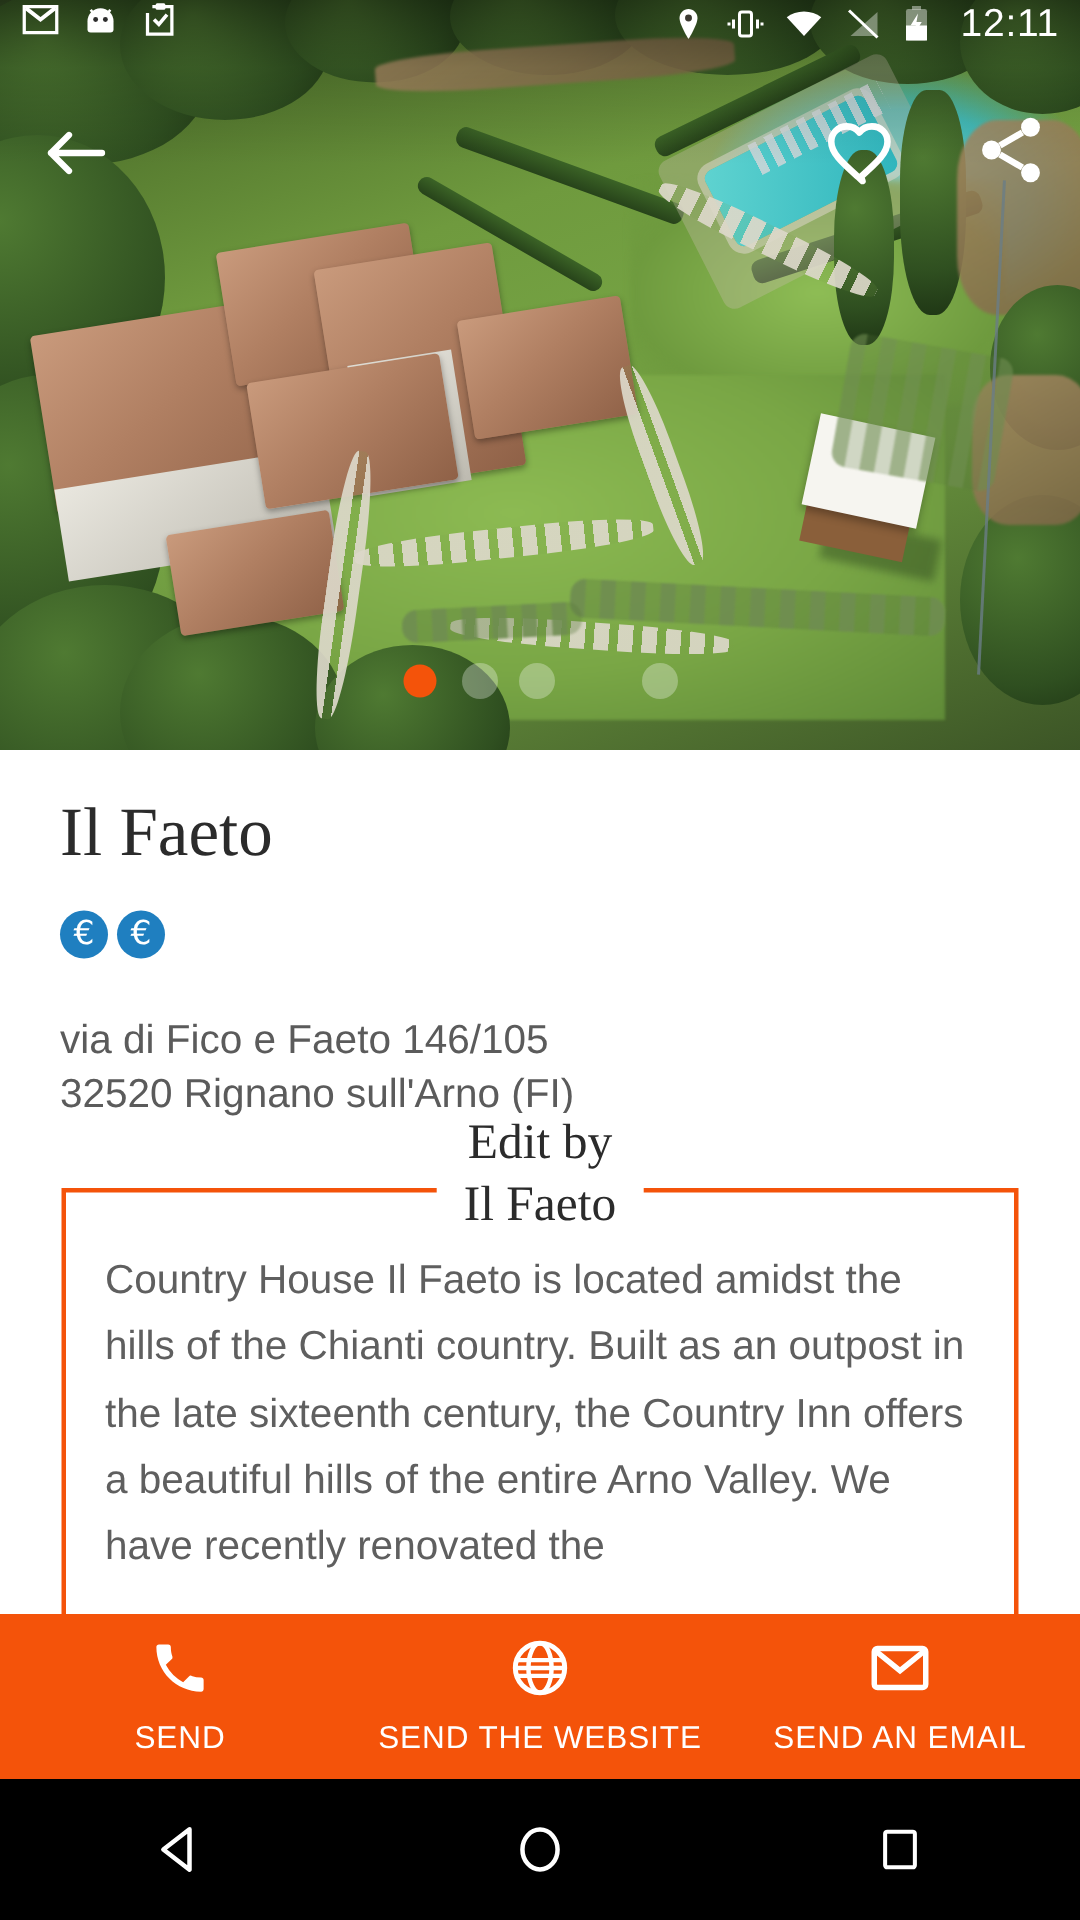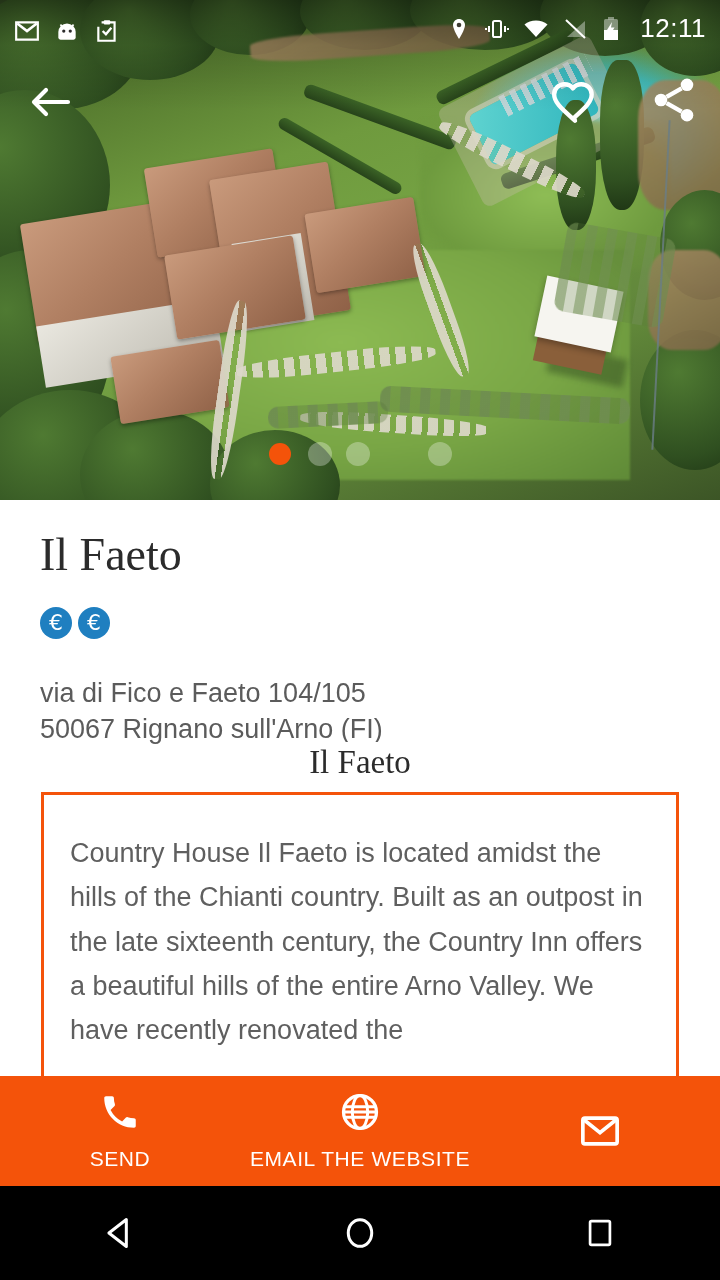--- a/index.html
+++ b/index.html
@@ -97,21 +97,21 @@
     border-radius:10px; filter: blur(.6px); }
 
   .dirt { position:absolute; background: linear-gradient(150deg,#a98b63,#7d6646); border-radius:30%; opacity:.85; filter: blur(1px); }
   .wire { position:absolute; width:2px; background:#6a7d86; opacity:.8; }
 
   .hero-vignette { position:absolute; inset:0;
     background: linear-gradient(180deg, rgba(0,0,0,.45) 0%, rgba(0,0,0,.12) 9%, rgba(0,0,0,0) 22%); }
 
   
   .statusbar { position:absolute; left:0; top:0; width:720px; height:44px; z-index:40;
-    display:flex; align-items:flex-end; padding:0 14px; color:#fff; }
+    display:flex; align-items:flex-start; padding:0 14px; color:#fff; }
   .sb-left { display:flex; align-items:center; gap:14px; }
   .sb-right { margin-left:auto; display:flex; align-items:center; gap:13px; }
   .sb-time { font-size:26px; font-weight:400; letter-spacing:.5px; margin-left:6px;
     font-family:"Liberation Sans", sans-serif; }
   .ic { display:block; }
 
   
   .hero-btn { position:absolute; z-index:30; cursor:pointer; }
   .btn-back  { left:26px;  top:78px;  width:48px; height:48px; }
   .btn-heart { left:550px; top:78px;  width:50px; height:50px; }
@@ -320,26 +320,27 @@
   <div class="content">
 
     <div class="title">Il Faeto</div>
 
     <div class="price-row">
       <span class="euro">€</span>
       <span class="euro">€</span>
     </div>
 
     <div class="address">
-      <div>via di Fico e Faeto 104/105</div>
-      <div>50067 Rignano sull'Arno (FI)</div>
+      <div>via di Fico e Faeto 146/105</div>
+      <div>32520 Rignano sull'Arno (FI)</div>
     </div>
 
     <div class="editbox-wrap">
       <div class="editbox-legend">
+        <div>Edit by</div>
         <div>Il Faeto</div>
       </div>
       <div class="editbox">
         <div class="editbox-body">Country House Il Faeto is located amidst the hills of the Chianti country. Built as an outpost in the late sixteenth century, the Country Inn offers a beautiful hills of the entire Arno Valley. We have recently renovated the</div>
       </div>
     </div>
 
   </div>
 
   <div class="actionbar">
@@ -350,28 +351,29 @@
       </svg>
       <span class="action-label">SEND</span>
     </div>
 
     <div class="action">
       <svg width="42" height="42" viewBox="0 0 24 24">
         <circle cx="12" cy="12" r="9.4" fill="none" stroke="#fff" stroke-width="1.9"></circle>
         <ellipse cx="12" cy="12" rx="4.4" ry="9.4" fill="none" stroke="#fff" stroke-width="1.7"></ellipse>
         <path d="M2.8 9h18.4M2.8 15h18.4M2.6 12h18.8" stroke="#fff" stroke-width="1.7" fill="none"></path>
       </svg>
-      <span class="action-label">EMAIL THE WEBSITE</span>
+      <span class="action-label">SEND THE WEBSITE</span>
     </div>
 
     <div class="action">
       <svg width="42" height="42" viewBox="0 0 24 24">
         <rect x="2.2" y="4.6" width="19.6" height="14.8" rx="1.2" fill="none" stroke="#fff" stroke-width="2.1"></rect>
         <path d="M2.8 5.6L12 13l9.2-7.4" fill="none" stroke="#fff" stroke-width="2.1"></path>
       </svg>
+      <span class="action-label">SEND AN EMAIL</span>
     </div>
 
   </div>
 
   <div class="navbar">
     <div class="nav-btn">
       <svg width="38" height="38" viewBox="0 0 24 24">
         <path d="M16 3.5L5 12l11 8.5z" fill="none" stroke="#fff" stroke-width="1.9" stroke-linejoin="round"></path>
       </svg>
     </div>

